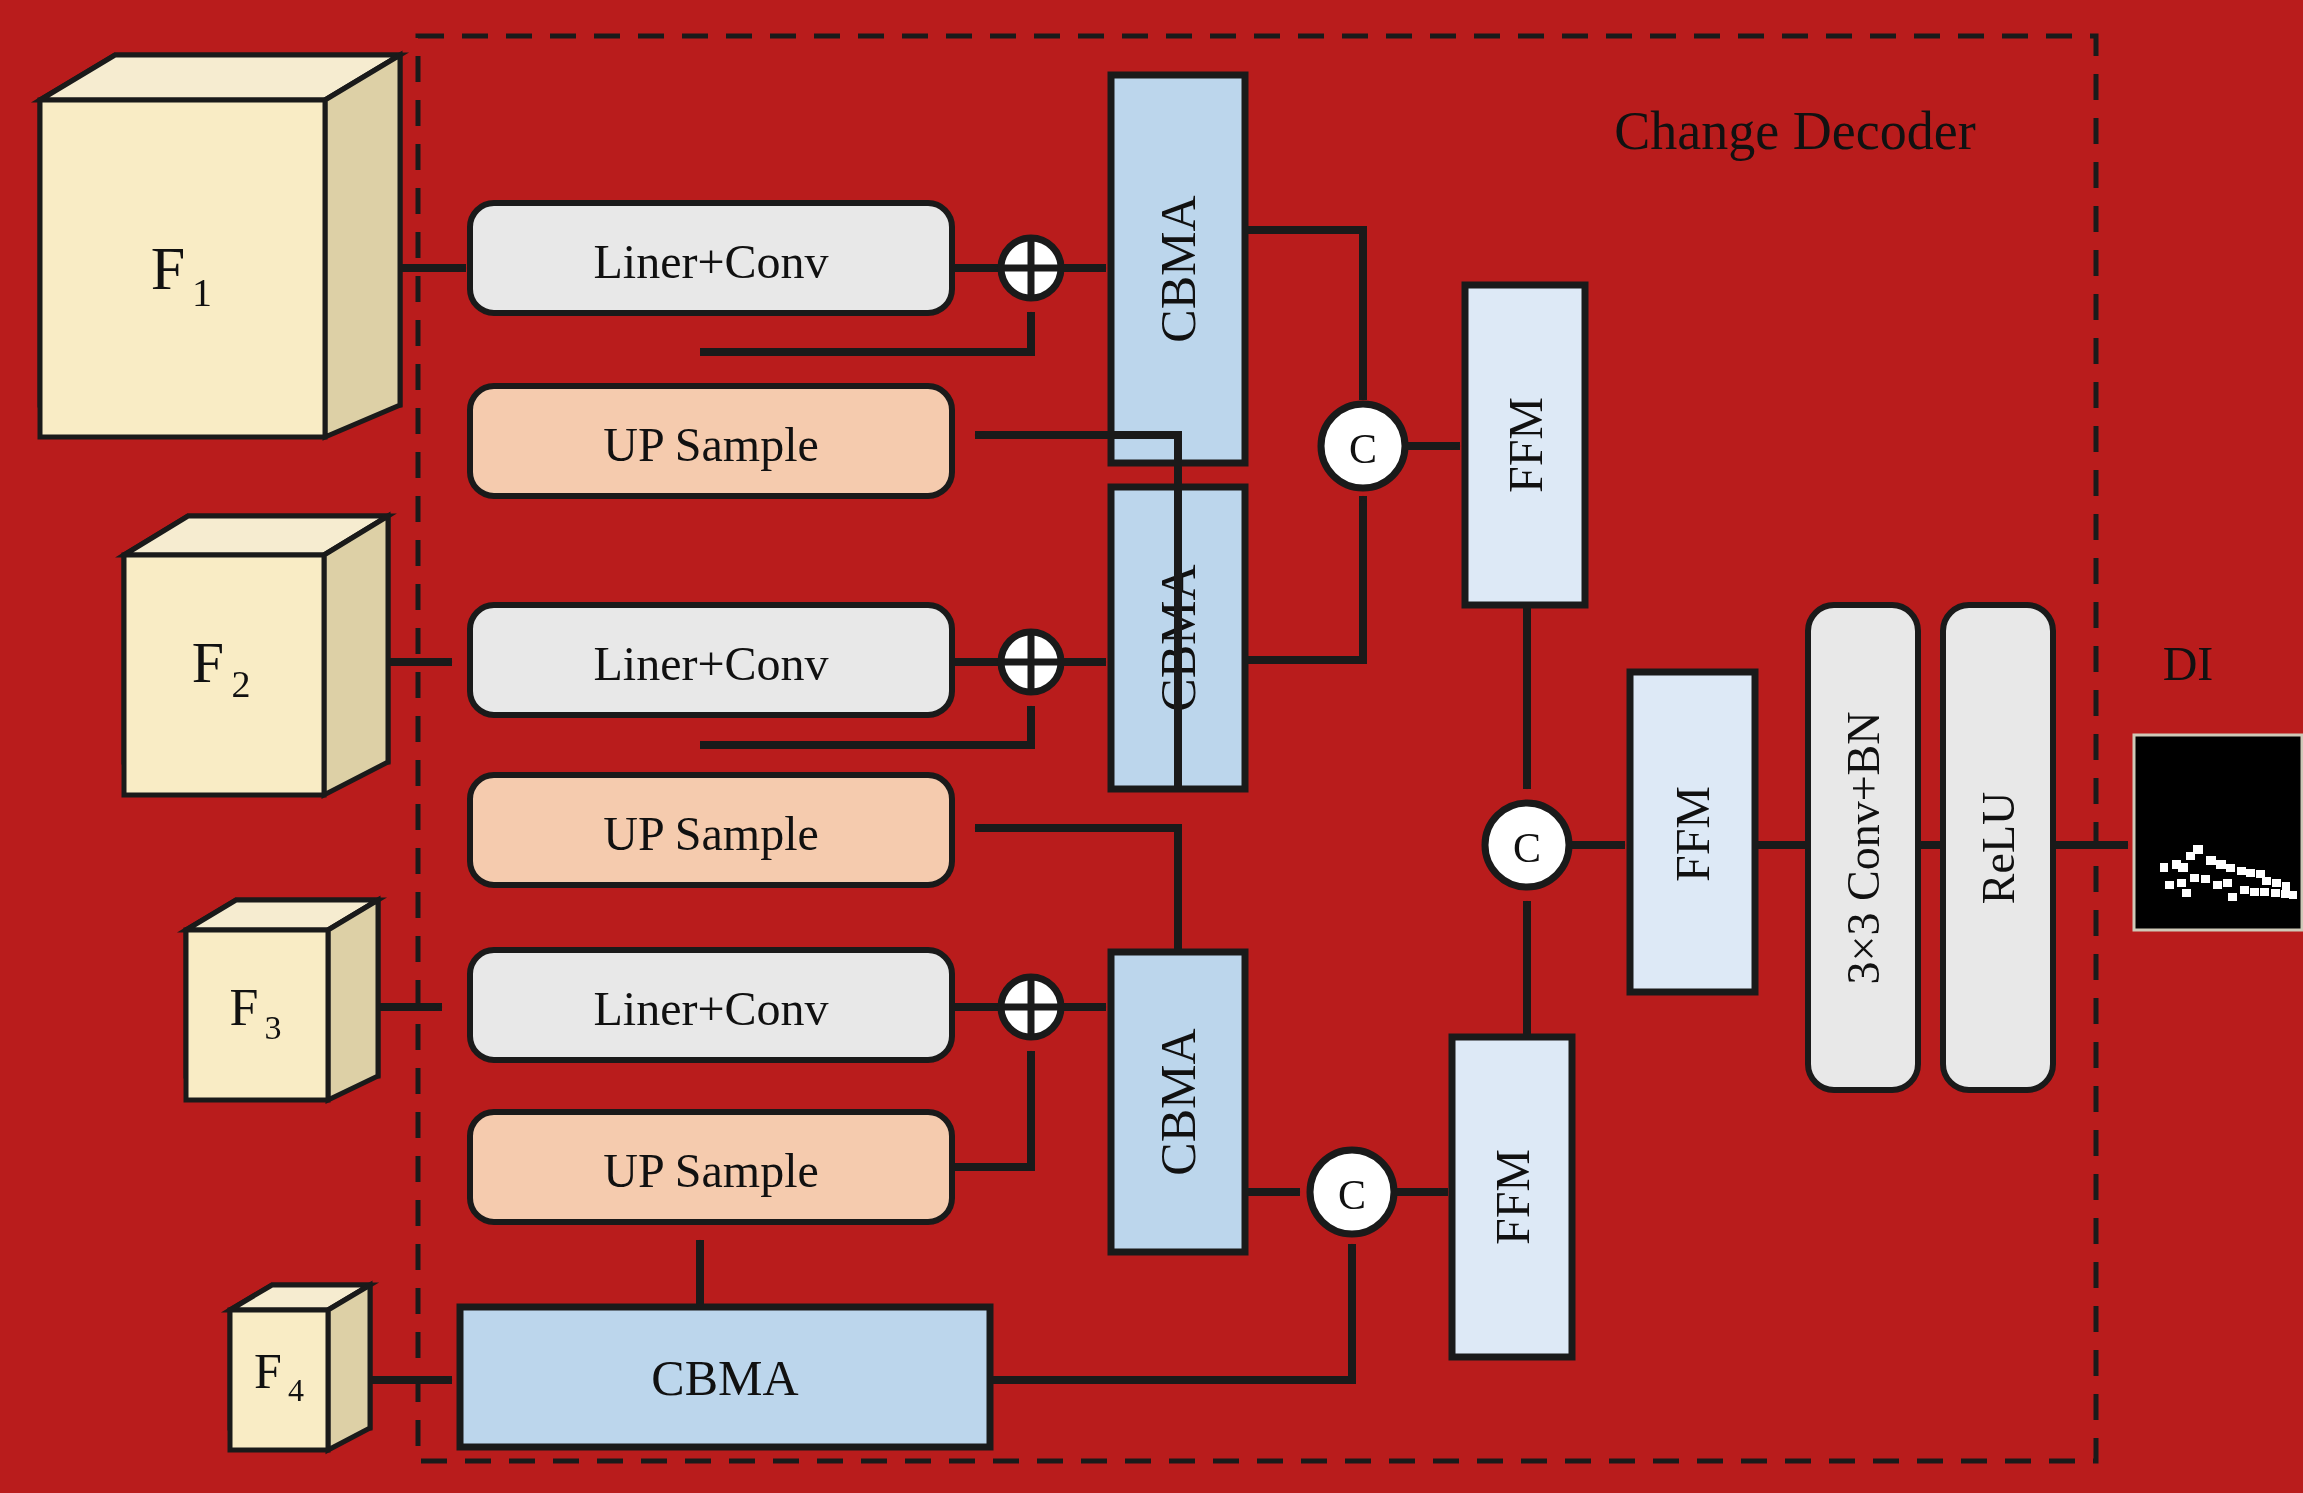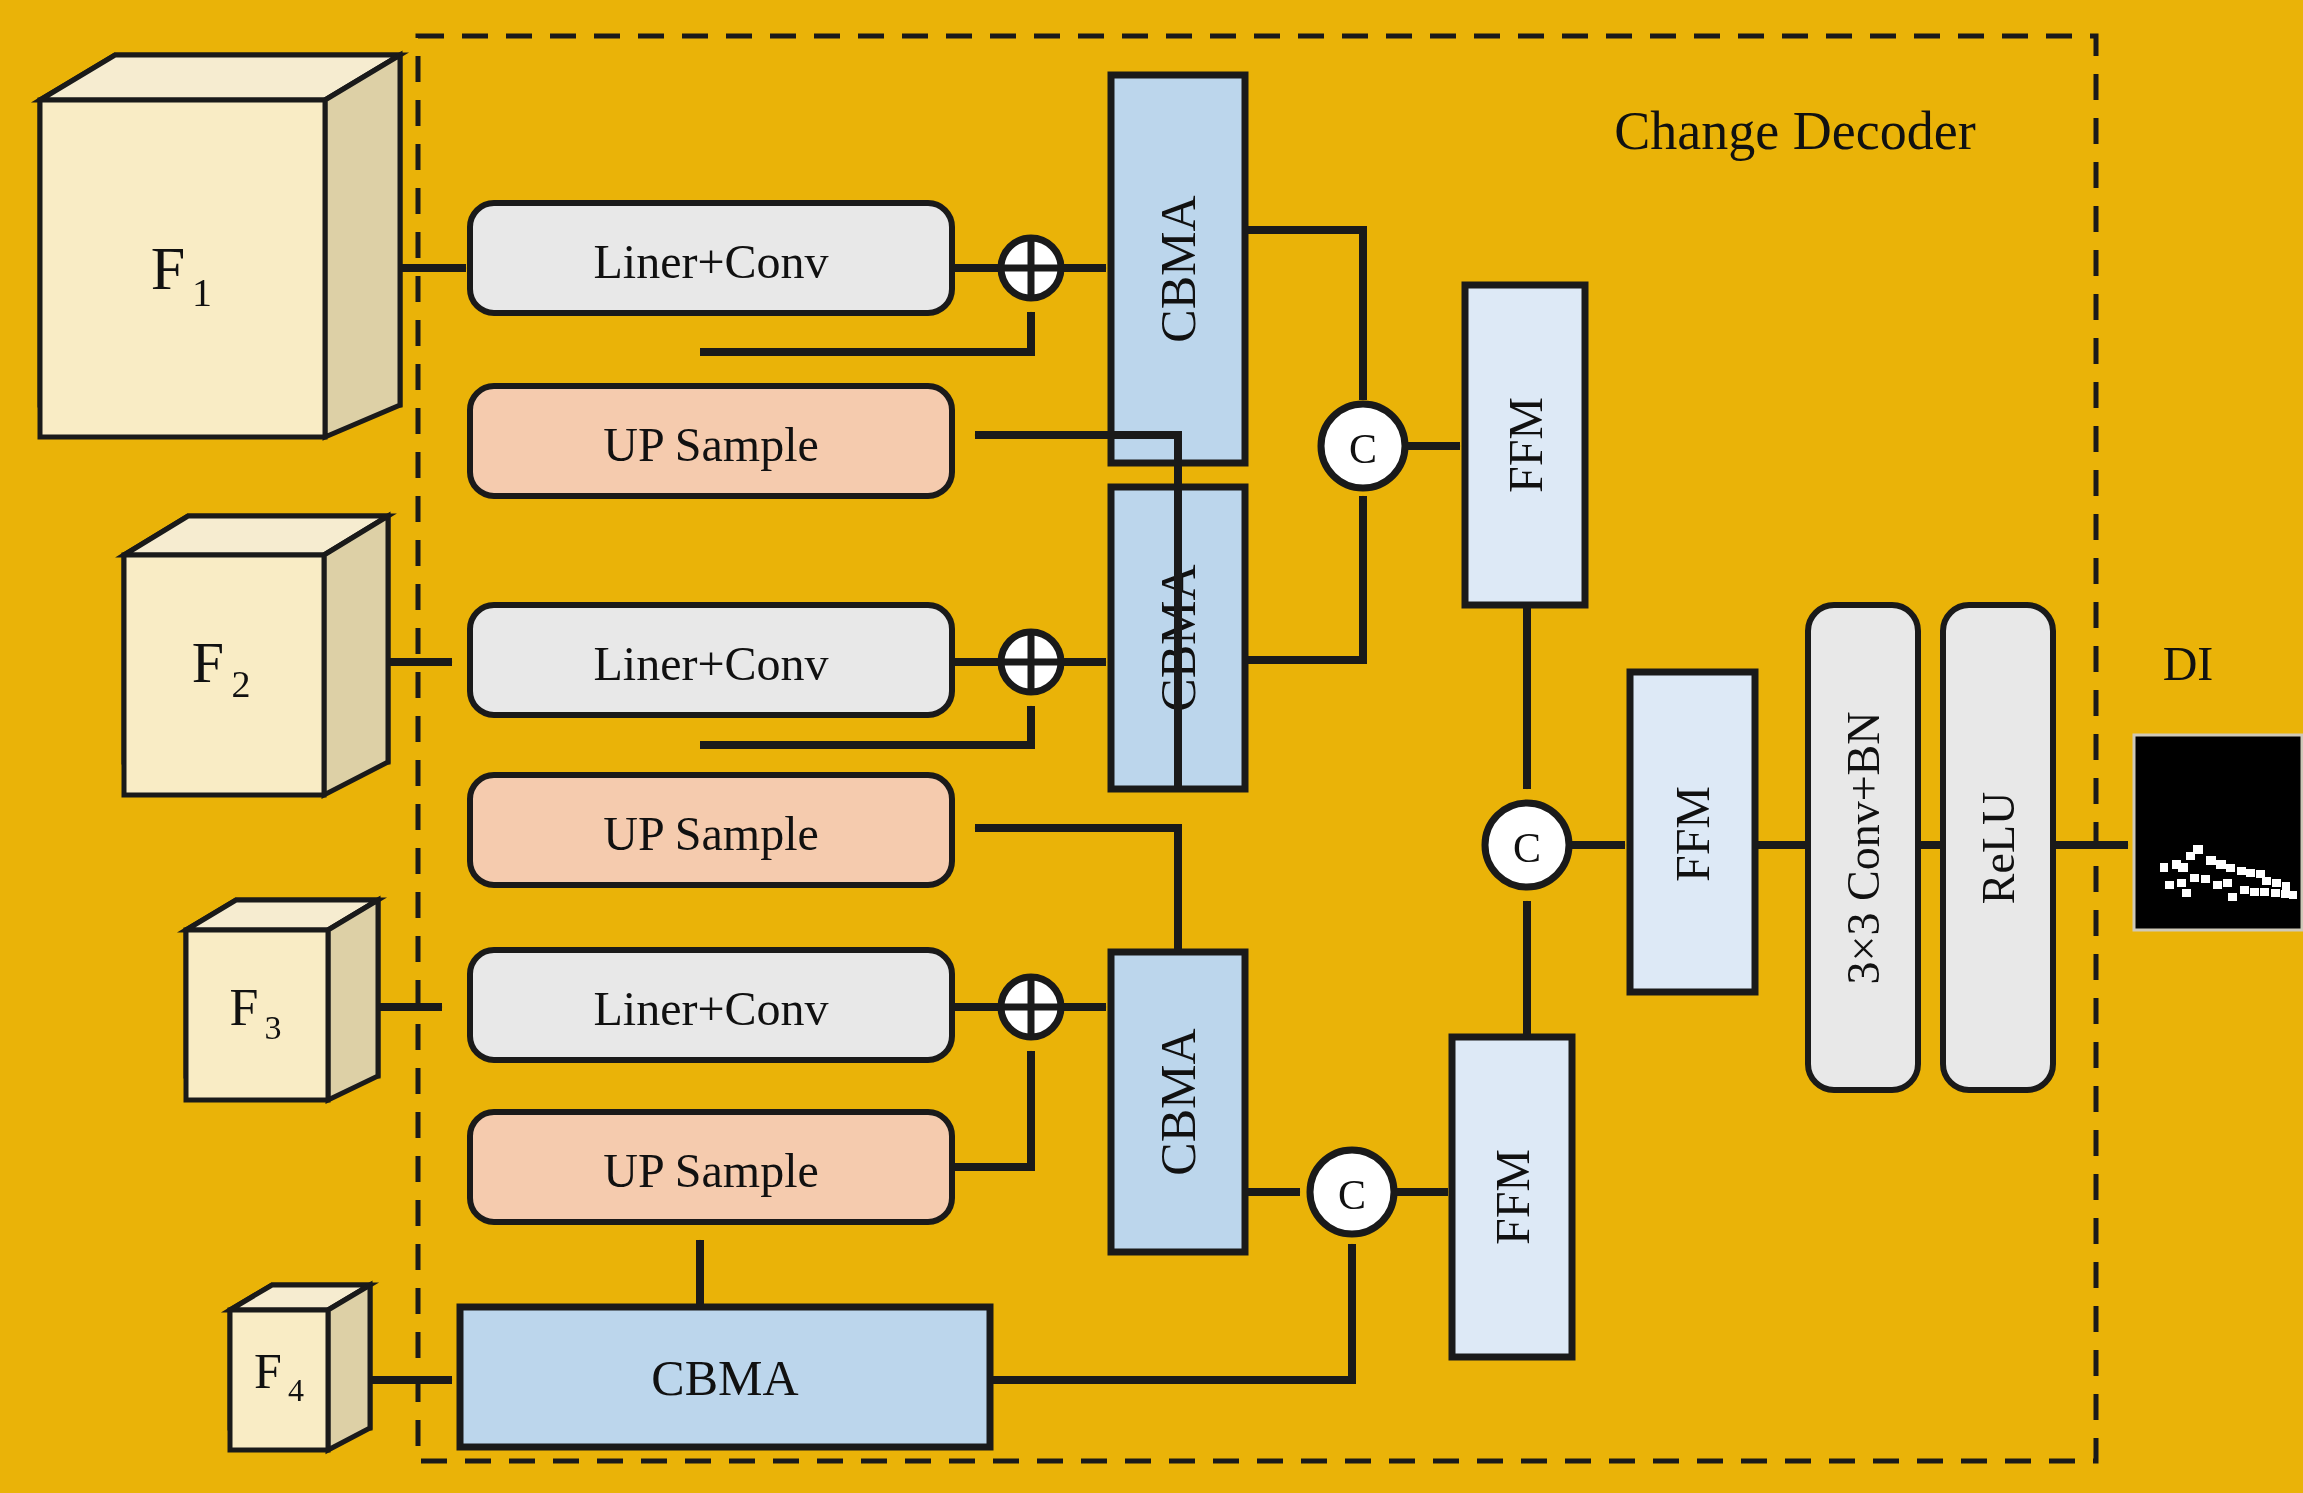--- a/index.html
+++ b/index.html
@@ -1,18 +1,18 @@
 <!DOCTYPE html>
 <html><head>
 <meta charset="utf-8">
 <style>
   html,body{margin:0;padding:0;background:#ffffff;}
   body{width:2303px;height:1493px;overflow:hidden;
        font-family:"Liberation Serif","DejaVu Serif",serif;}
-  #stage{position:relative;width:2303px;height:1493px;background:#eab308;}
+  #stage{position:relative;width:2303px;height:1493px;background:#b91c1c;}
   svg{position:absolute;left:0;top:0;}
   .blk-label{font-family:"Liberation Serif","DejaVu Serif",serif;
              fill:#111;text-anchor:middle;dominant-baseline:central;}
 </style>
 </head>
 <body>
 
 <div id="stage">
 <svg width="2303" height="1493" viewBox="0 0 2303 1493">
   <defs>

